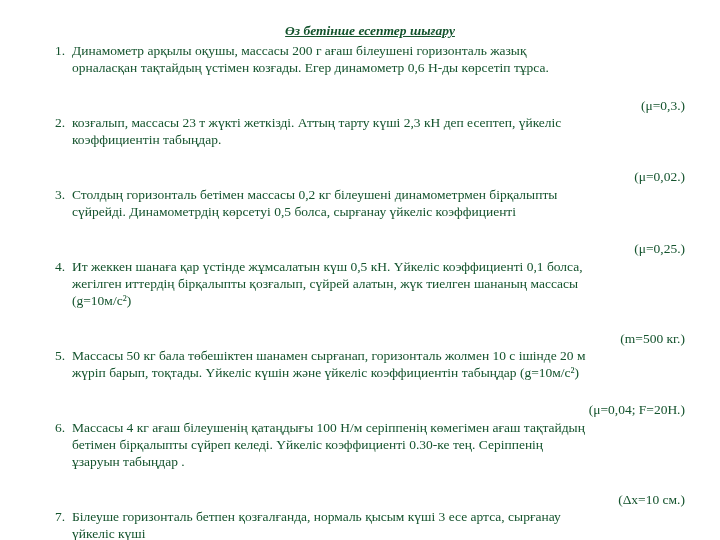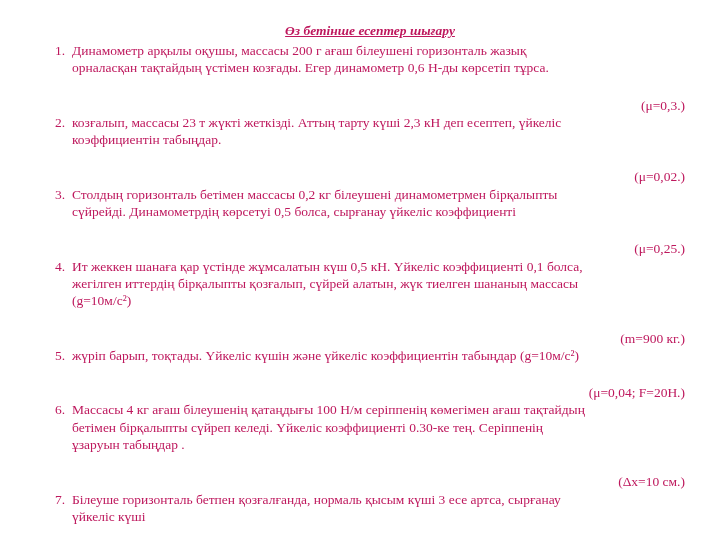--- a/index.html
+++ b/index.html
@@ -1,20 +1,20 @@
 <!DOCTYPE html>
 <html><head>
 <meta charset="utf-8">
 <style>
   html,body{margin:0;padding:0;background:#e8e8e8;}
   .page{
     position:relative;
     width:720px;height:540px;
     background:#ffffff;
-    color:#be185d;
+    color:#14532d;
     font-family:"Liberation Serif","DejaVu Serif",serif;
     overflow:hidden;
     margin:0 auto;
   }
   .title{
     margin:22px 35px 3px 55px;
     text-align:center;
     font-size:13.5px;
     line-height:17px;
     font-weight:bold;
@@ -77,27 +77,28 @@
 
     <div class="problem">
       <div class="row">
         <span class="num">4.</span>
         <div class="lines">
           <div class="line">Ит жеккен шанаға қар үстінде жұмсалатын күш 0,5 кН. Үйкеліс коэффициенті 0,1 болса,</div>
           <div class="line">жегілген иттердің бірқалыпты қозғалып, сүйрей алатын, жүк тиелген шананың массасы</div>
           <div class="line">(g=10м/с²)</div>
         </div>
       </div>
-      <div class="answer">(m=900 кг.)</div>
+      <div class="answer">(m=500 кг.)</div>
     </div>
 
     <div class="problem">
       <div class="row">
         <span class="num">5.</span>
         <div class="lines">
+          <div class="line">Массасы 50 кг  бала төбешіктен шанамен сырғанап, горизонталь жолмен 10 с ішінде 20 м</div>
           <div class="line">жүріп барып, тоқтады. Үйкеліс күшін және үйкеліс коэффициентін табыңдар (g=10м/с²)</div>
         </div>
       </div>
       <div class="answer">(μ=0,04; F=20Н.)</div>
     </div>
 
     <div class="problem">
       <div class="row">
         <span class="num">6.</span>
         <div class="lines">

